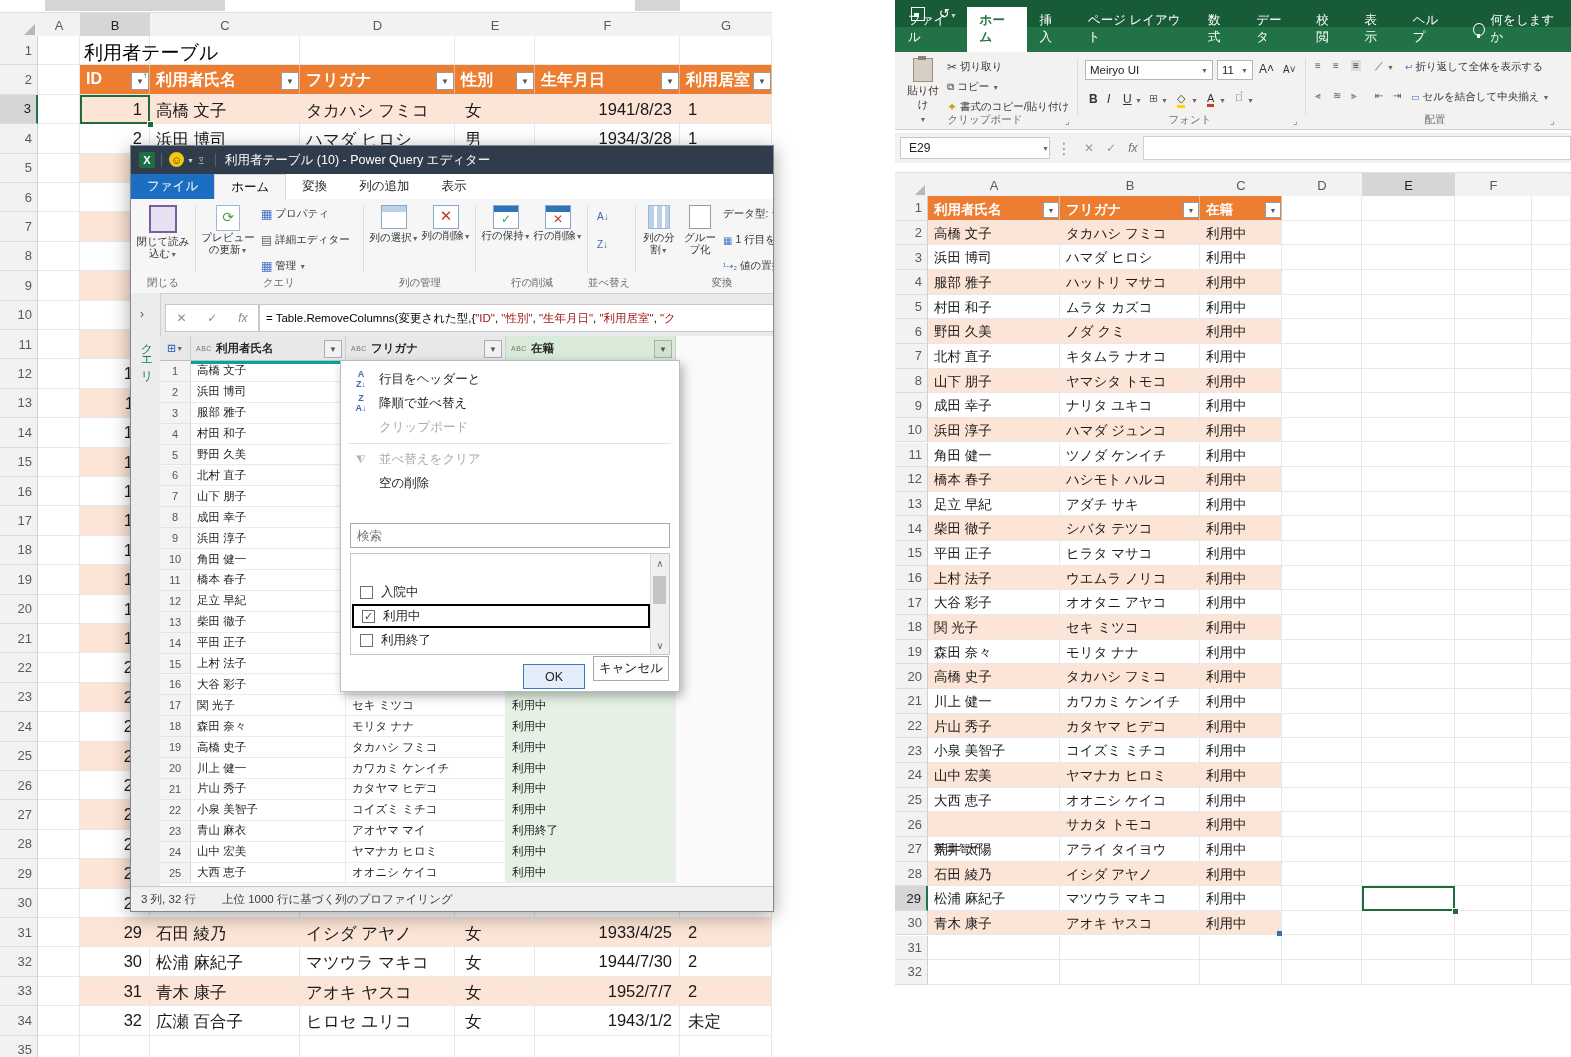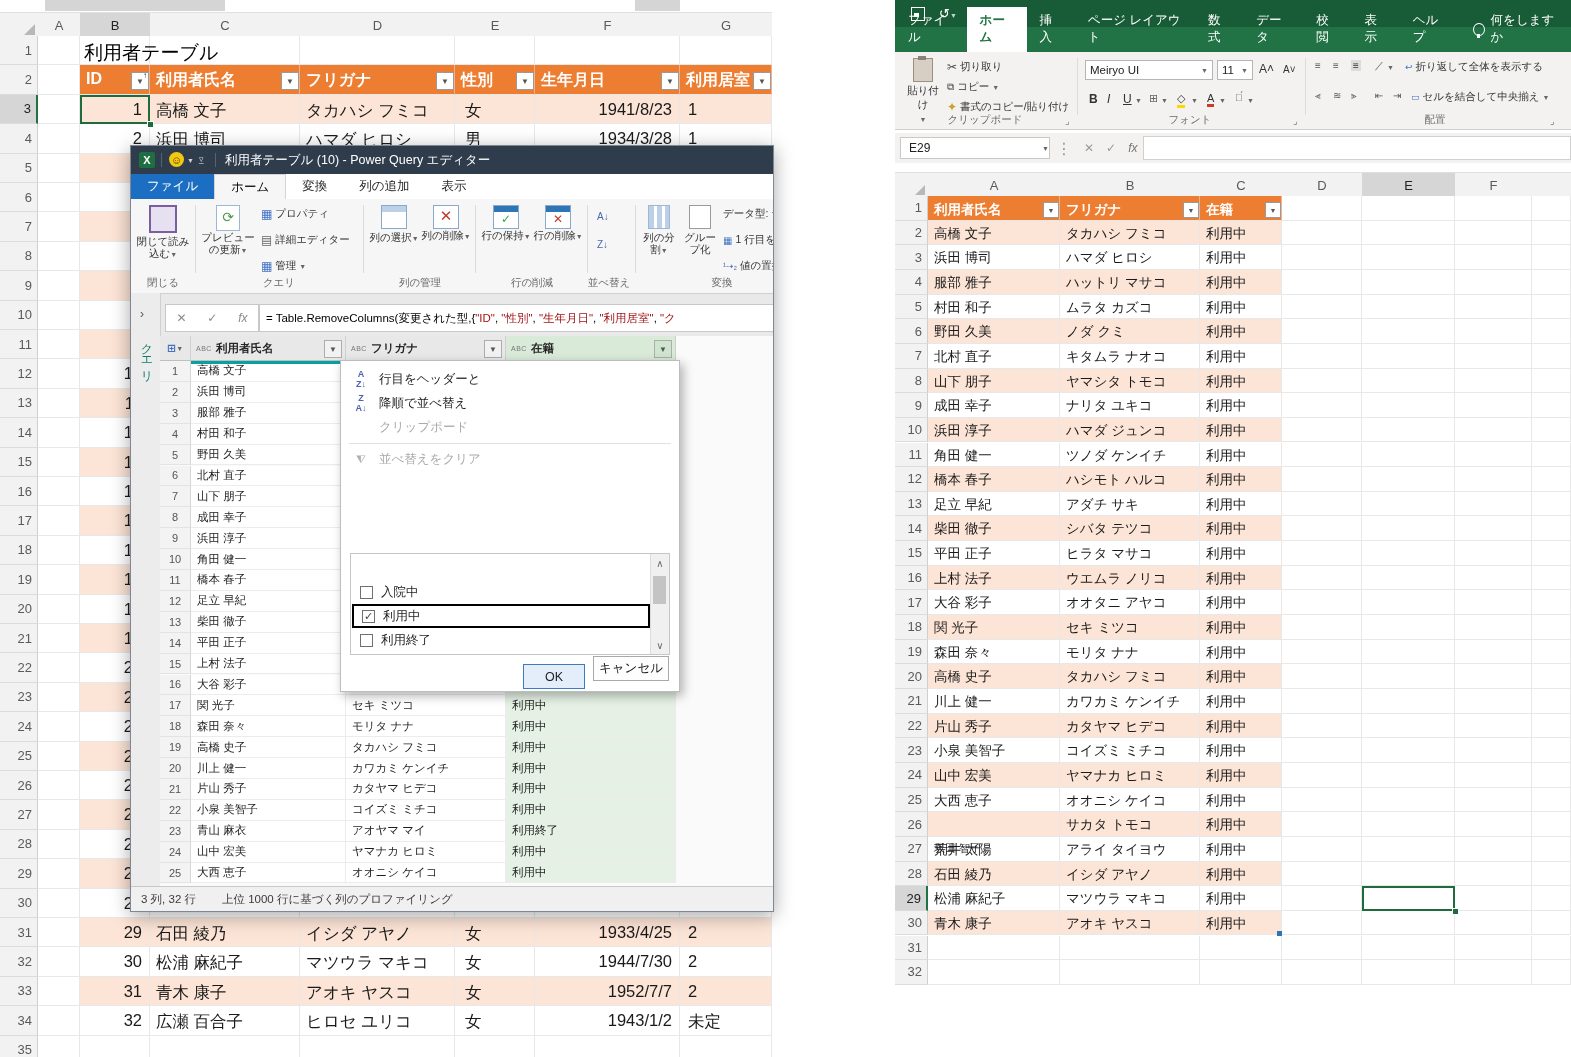--- a/index.html
+++ b/index.html
@@ -700,20 +700,26 @@
       <span>降順で並べ替え</span>
     </div>
     <div class="mitem dis" style="top:54px">
       <span>クリップボード</span>
     </div>
     <div class="abs" style="left:8px;top:82px;right:8px;height:1px;background:#e2e2e2"></div>
     <div class="mitem dis" style="top:86px">
       <span class="micon" style="color:#b0b0b0;font-size:11px">⧨</span>
       <span>並べ替えをクリア</span>
     </div>
+    <div class="mitem" style="top:110px">
+      <span>空の削除</span>
+    </div>
+    <div class="searchbox" style="left:9px;top:162px;width:318px;height:23px">
+      <input placeholder="検索" style="">
+    </div>
     <div class="listbox" id="filter-options" style="left:9px;top:192px;width:318px;height:100px">
         <div class="opt" style="top: 26px;">
           <div class="cb"></div>
           <div>入院中</div>
         </div>
         <div class="opt focus" style="top: 50px;">
           <div class="cb chk"></div>
           <div>利用中</div>
         </div>
         <div class="opt" style="top: 74px;">

